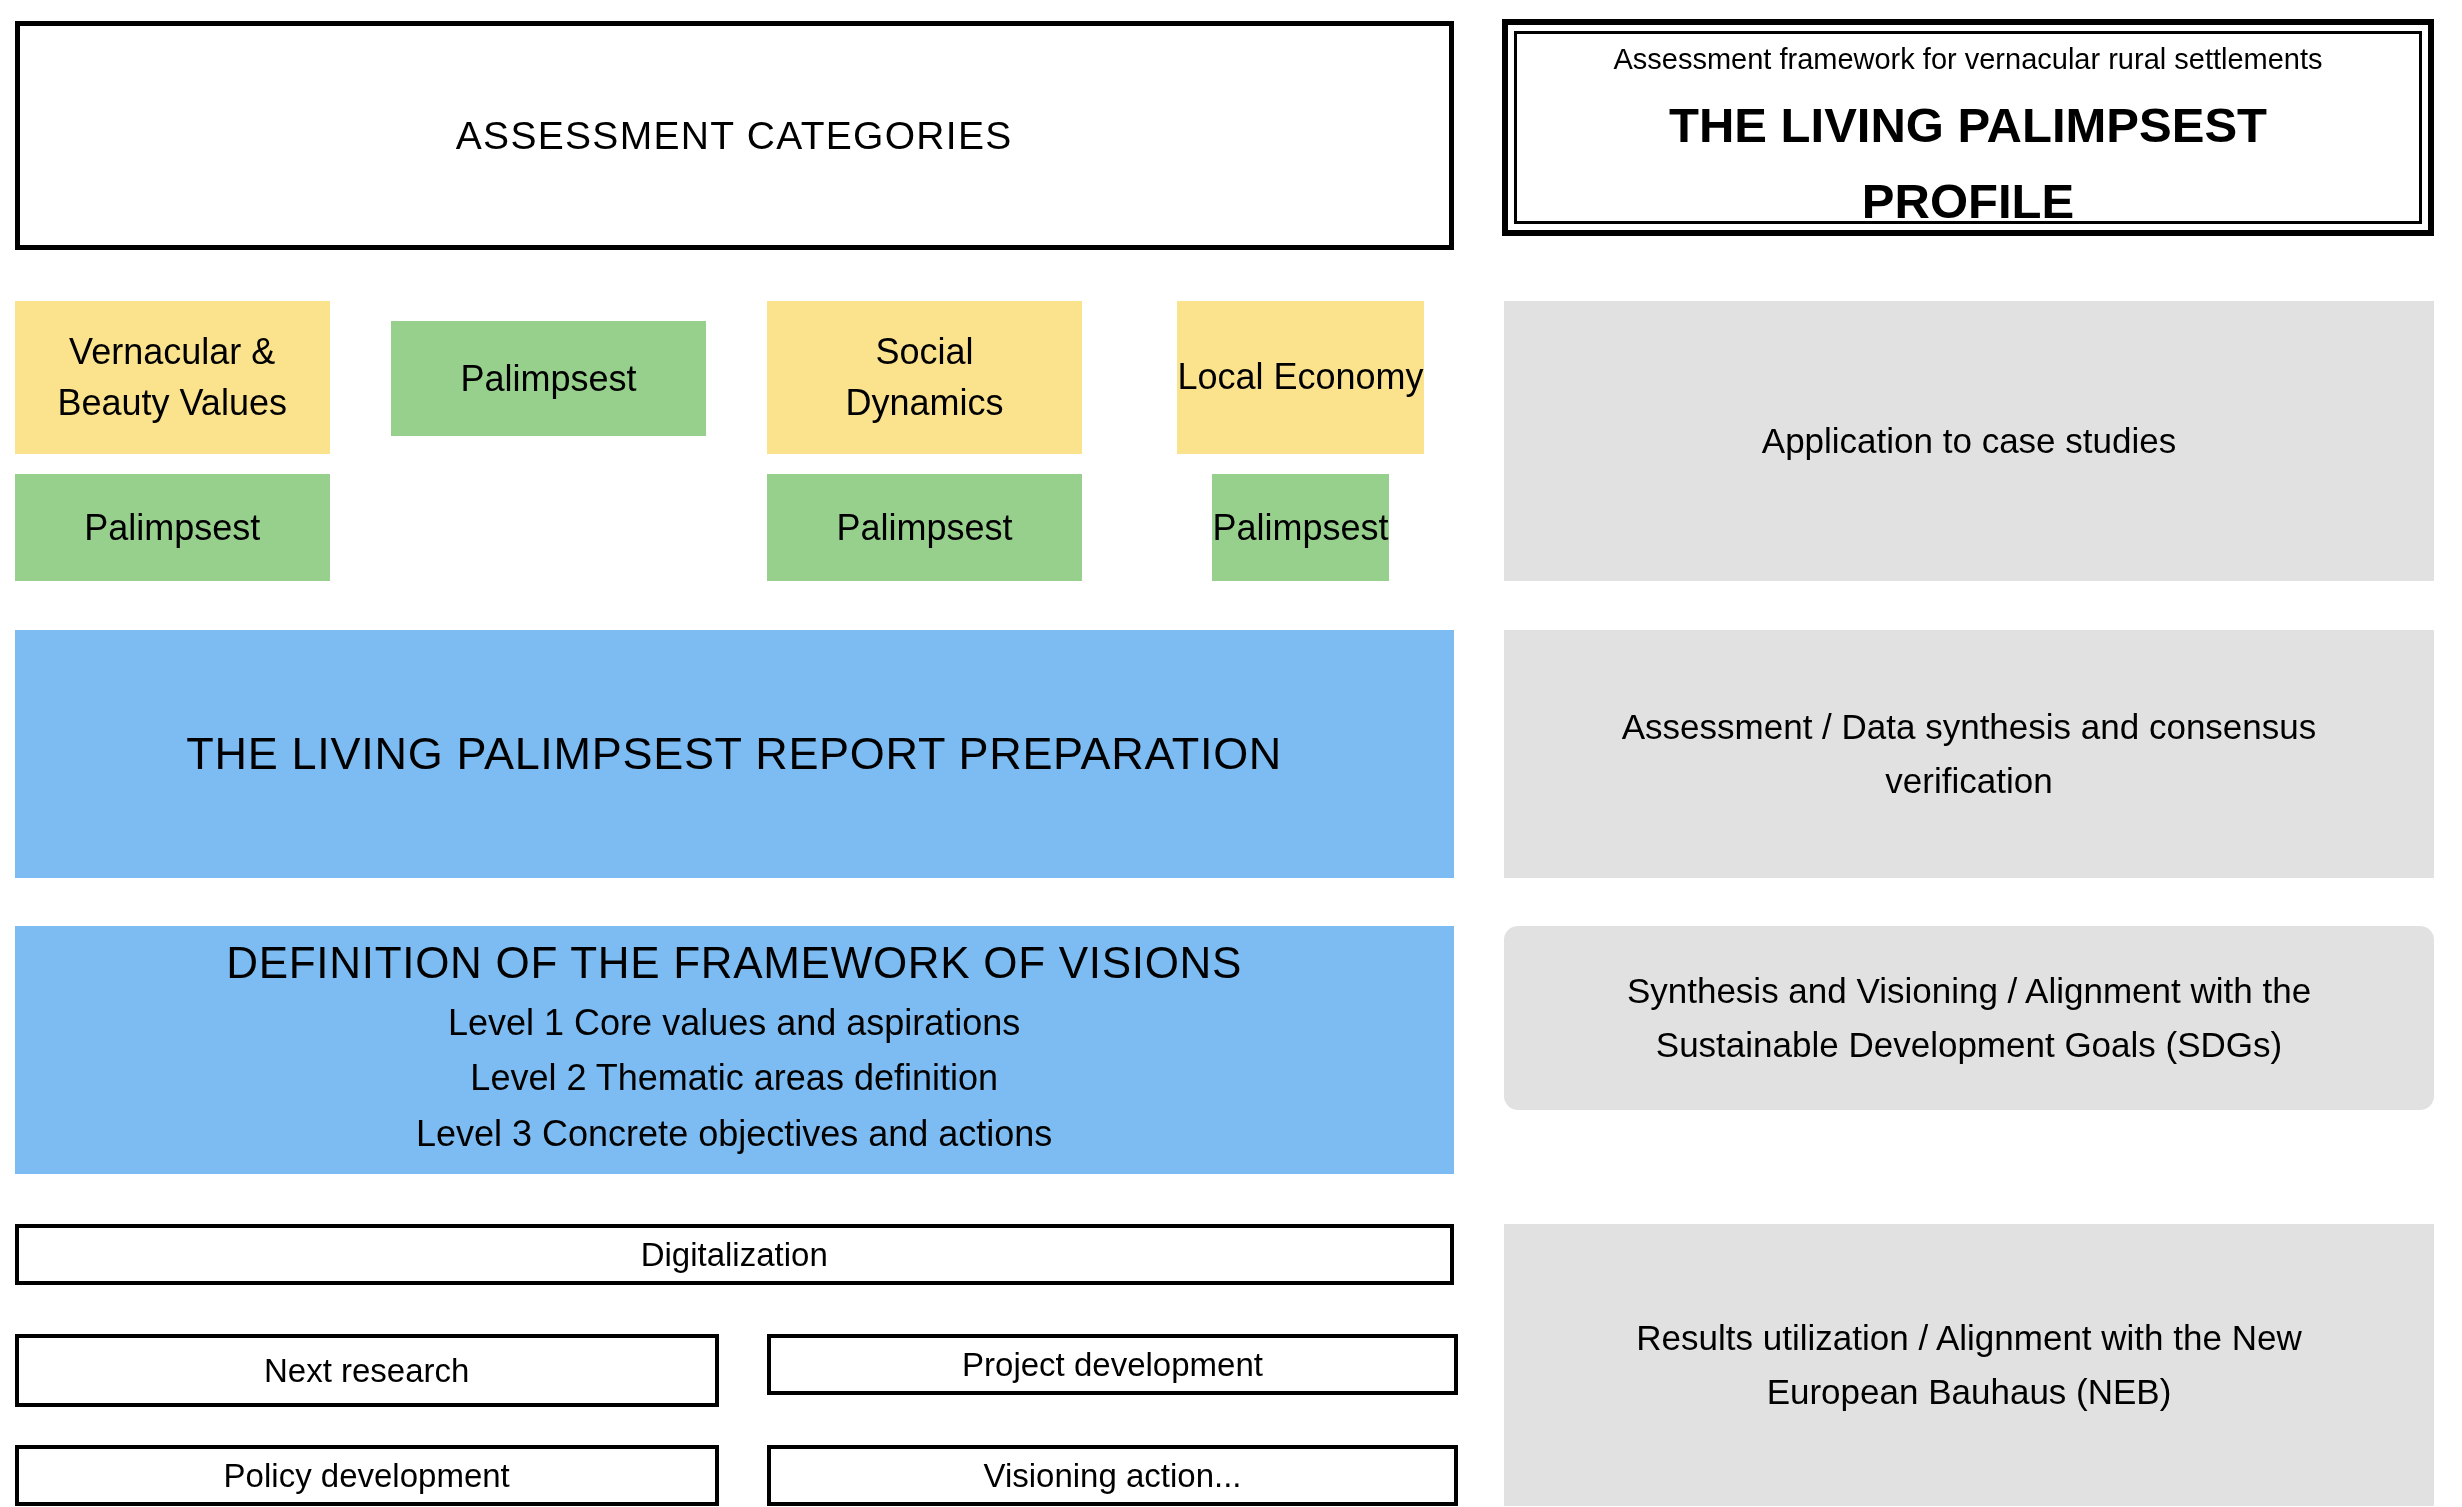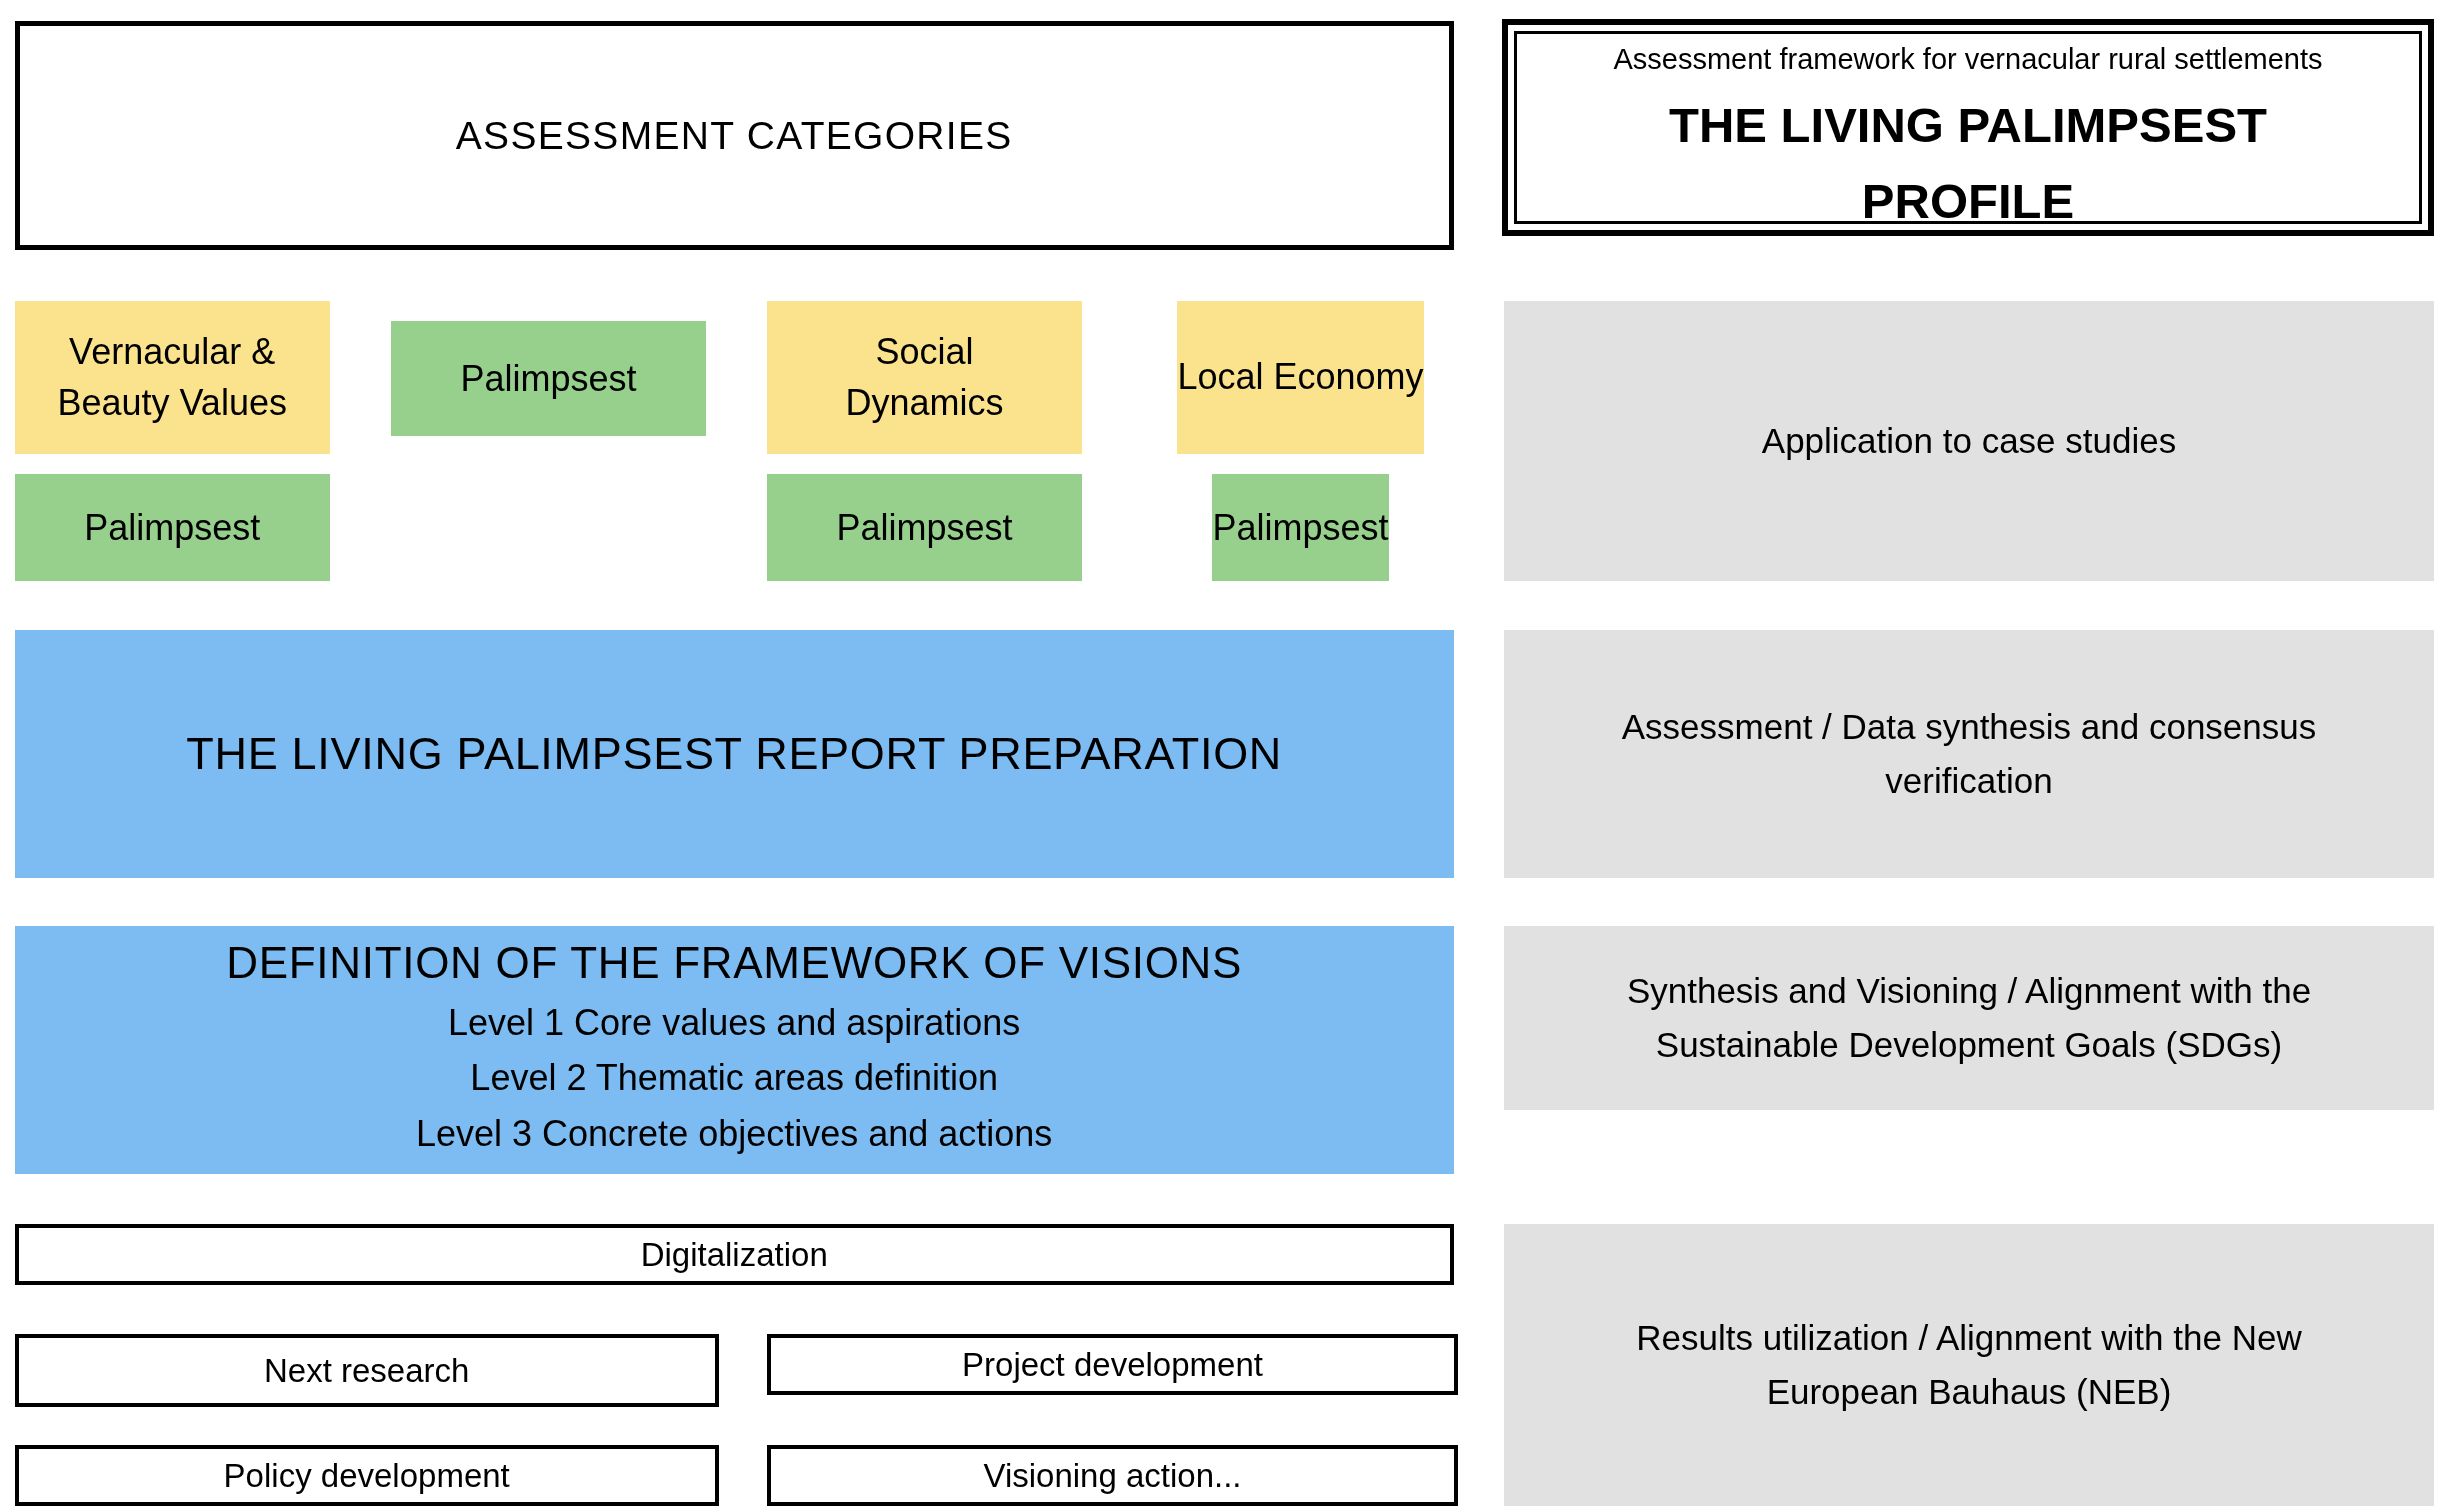--- a/index.html
+++ b/index.html
@@ -71,21 +71,21 @@
   .level-line { font-size: 36px; line-height: 1.55; }
 
   
   .gray-box {
     left: 1504px; width: 930px;
     background: var(--gray, #e1e1e1);
     display: flex; align-items: center; justify-content: center; text-align: center;
   }
   .gray-1 { top: 301px; height: 280px; }
   .gray-2 { top: 630px; height: 248px; }
-  .gray-3 { top: 926px; height: 184px; }
+  .gray-3 { top: 926px; height: 184px; border-radius: 14px; }
   .gray-4 { top: 1224px; height: 282px; }
   .gray-label { font-size: 35px; line-height: 1.55; padding: 0 20px; }
 
   
   .white-btn {
     border: 4.7px solid #000; background: #fff;
     display: flex; align-items: center; justify-content: center; text-align: center;
   }
   .btn-label { font-size: 33px; }
   .digitalization { left: 14.7px; top: 1224px; width: 1439px; height: 61px; }

